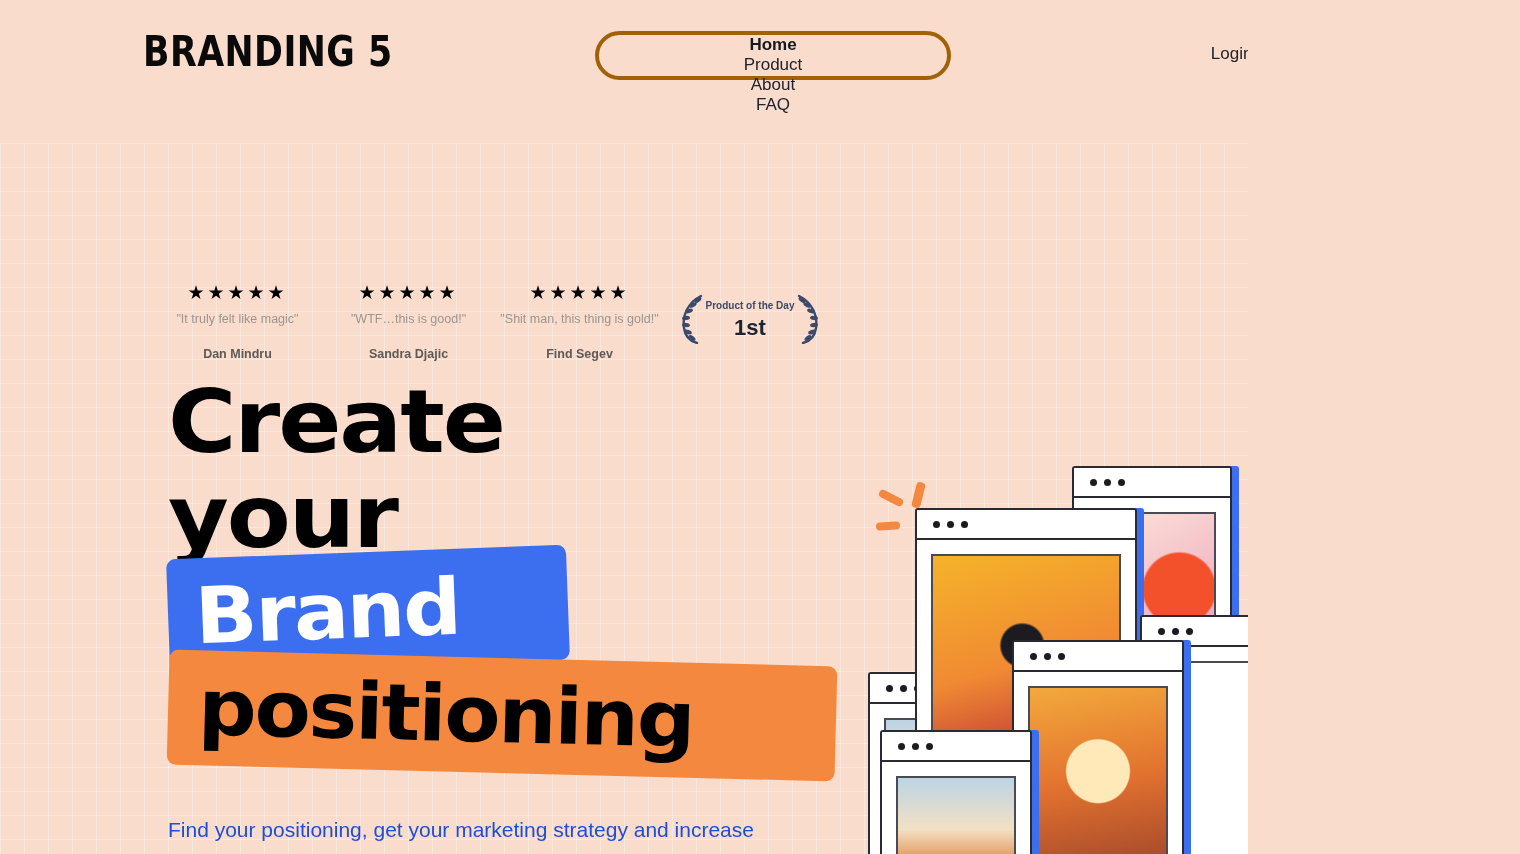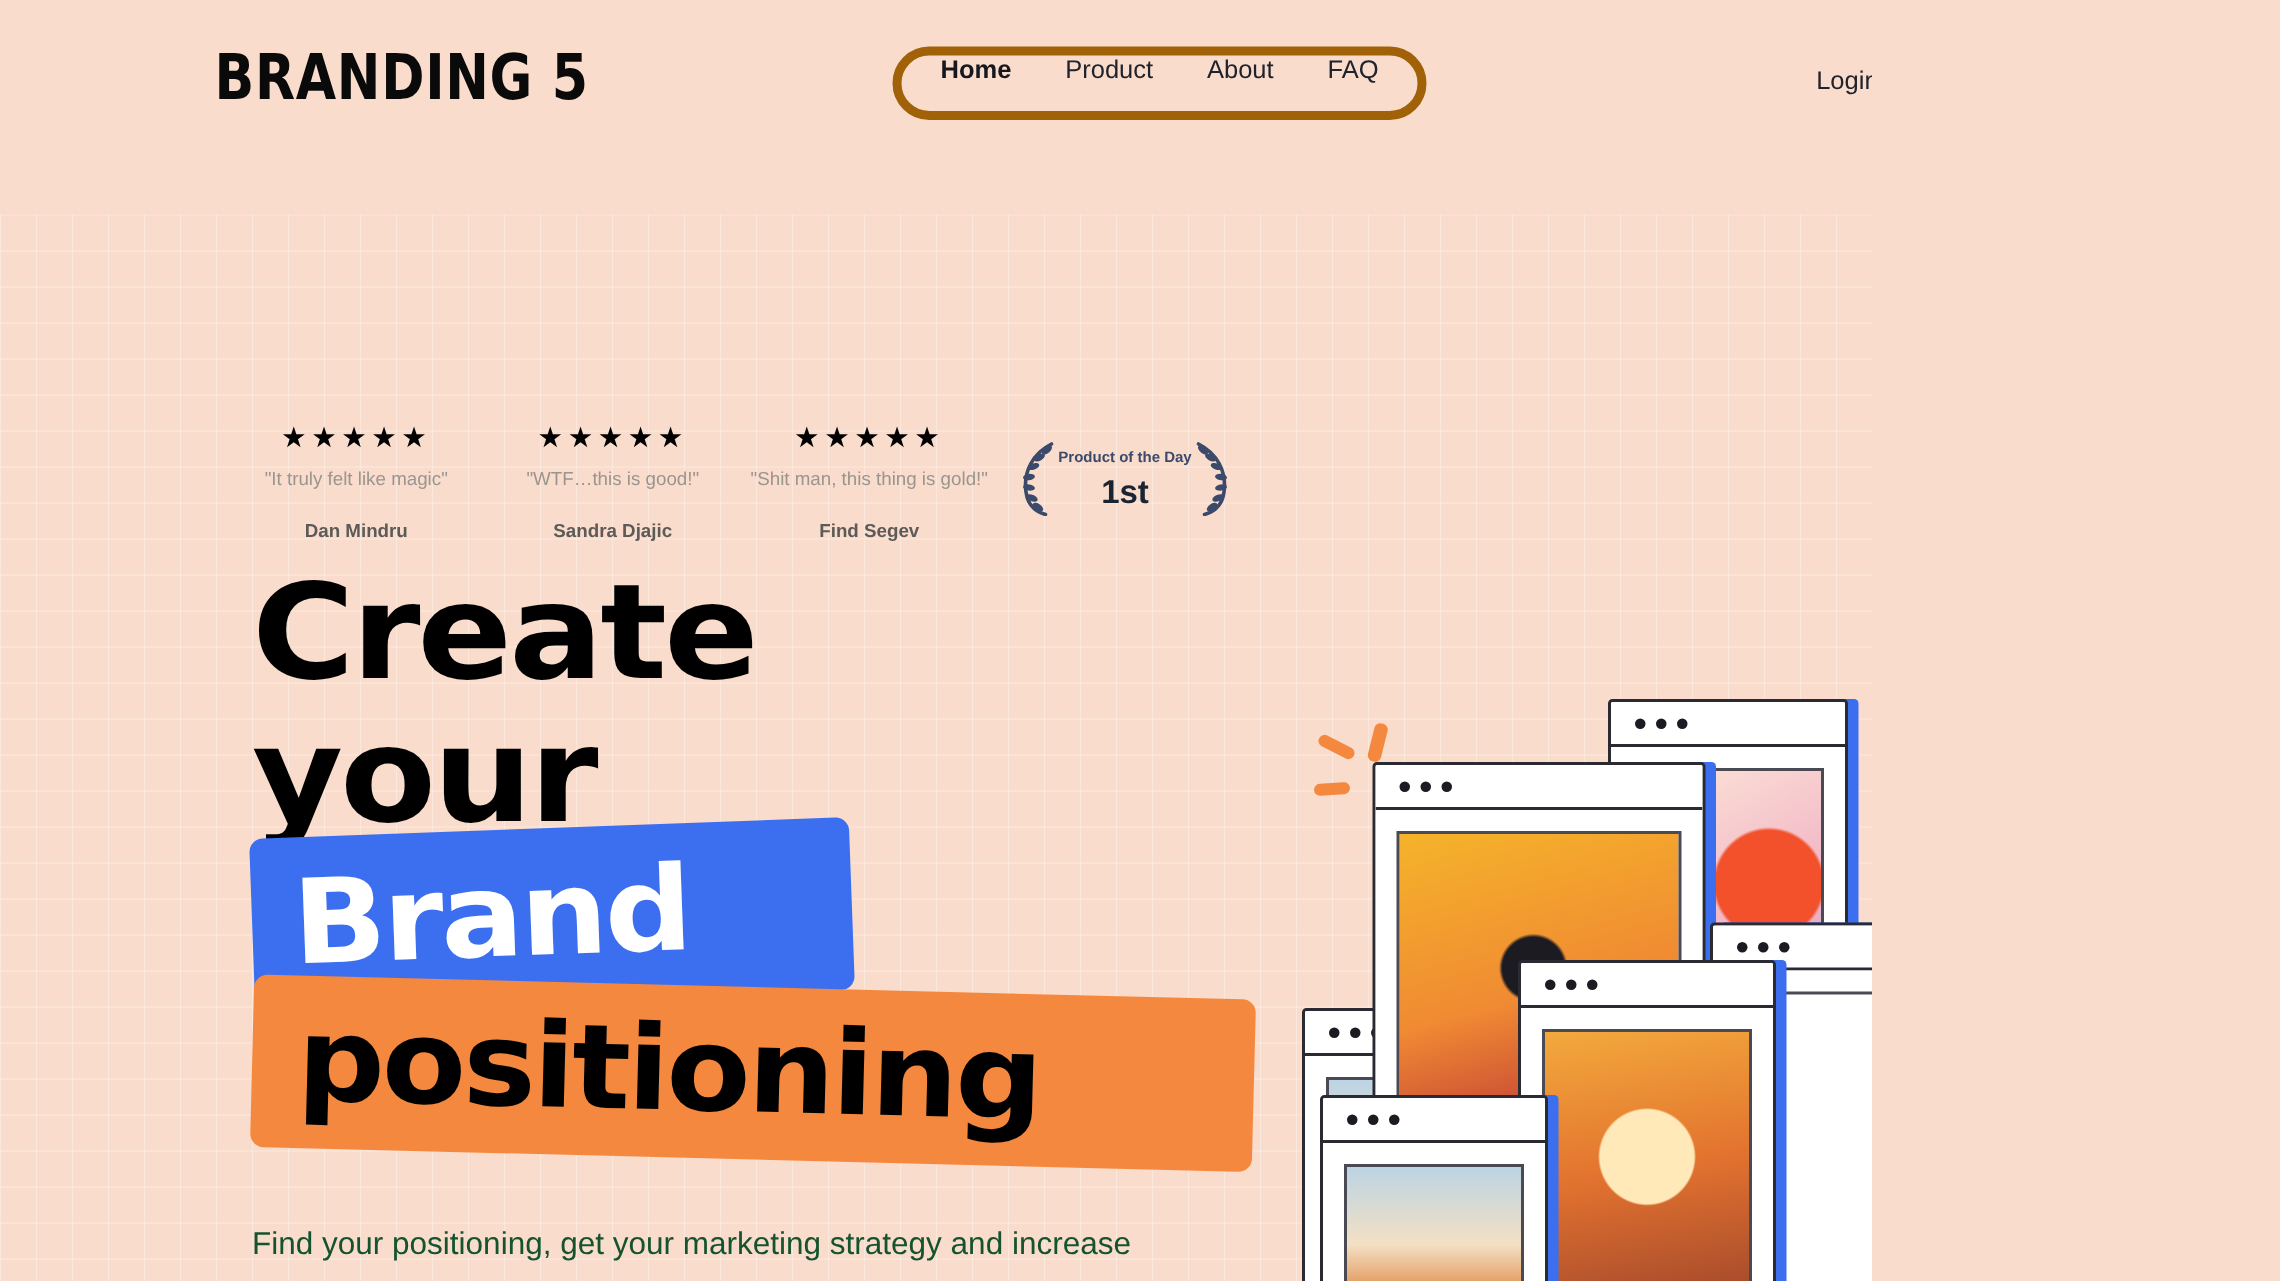--- a/index.html
+++ b/index.html
@@ -29,23 +29,24 @@
     position:absolute; left:143px; top:31px;
     font-family:"Liberation Sans Narrow","DejaVu Sans Condensed","Liberation Sans",sans-serif;
     font-weight:700; font-size:42px; letter-spacing:0.5px;
     color:#0a0a0a; line-height:1;
     transform:scaleX(0.92); transform-origin:left center;
     white-space:nowrap;
   }
   .navpill {
     position:absolute; left:595px; top:31px;
     width:356px; height:49px;
-    border:6px solid #a16207; border-radius:26px;
-    display:flex; justify-content:space-between;
+    border:4px solid #a16207; border-radius:26px;
+    display:flex; align-items:center; justify-content:space-between;
     padding:0 26px;
+    flex-direction:column;
   }
   .navpill a {
     font-size:17px; color:#20232b; text-decoration:none; white-space:nowrap;
   }
   .navpill a.active { font-weight:700; color:#16181f; }
   .authlinks { position:absolute; right:143px; top:44px; display:flex; gap:66px; }
   .authlinks a { font-size:17px; color:#20232b; text-decoration:none; white-space:nowrap; }
 
   
   .proof { position:absolute; left:152px; top:283px; display:flex; align-items:flex-start; z-index:20; }
@@ -90,21 +91,21 @@
     transform:rotate(1.45deg);
   }
   .mark-orange span {
     position:absolute; left:30px; top:18px;
     font-family:"DejaVu Sans","Liberation Sans",sans-serif;
     font-weight:700; font-size:78px; color:#000; letter-spacing:-2px;
     transform:scaleX(1.05); transform-origin:left center; line-height:1;
   }
   .subcopy {
     position:absolute; left:0; top:437px; width:700px;
-    font-size:21px; color:#14532d; line-height:1.45;
+    font-size:21px; color:#1d4ed8; line-height:1.45;
   }
 
   
   .illus { position:absolute; left:850px; top:440px; width:560px; height:420px; z-index:15; }
   .win {
     position:absolute; background:#fff; border:2.5px solid #2a2a33; border-radius:3px;
     box-shadow:7px 0 0 0 #3c6ef0;
     overflow:hidden;
   }
   .win .bar {

